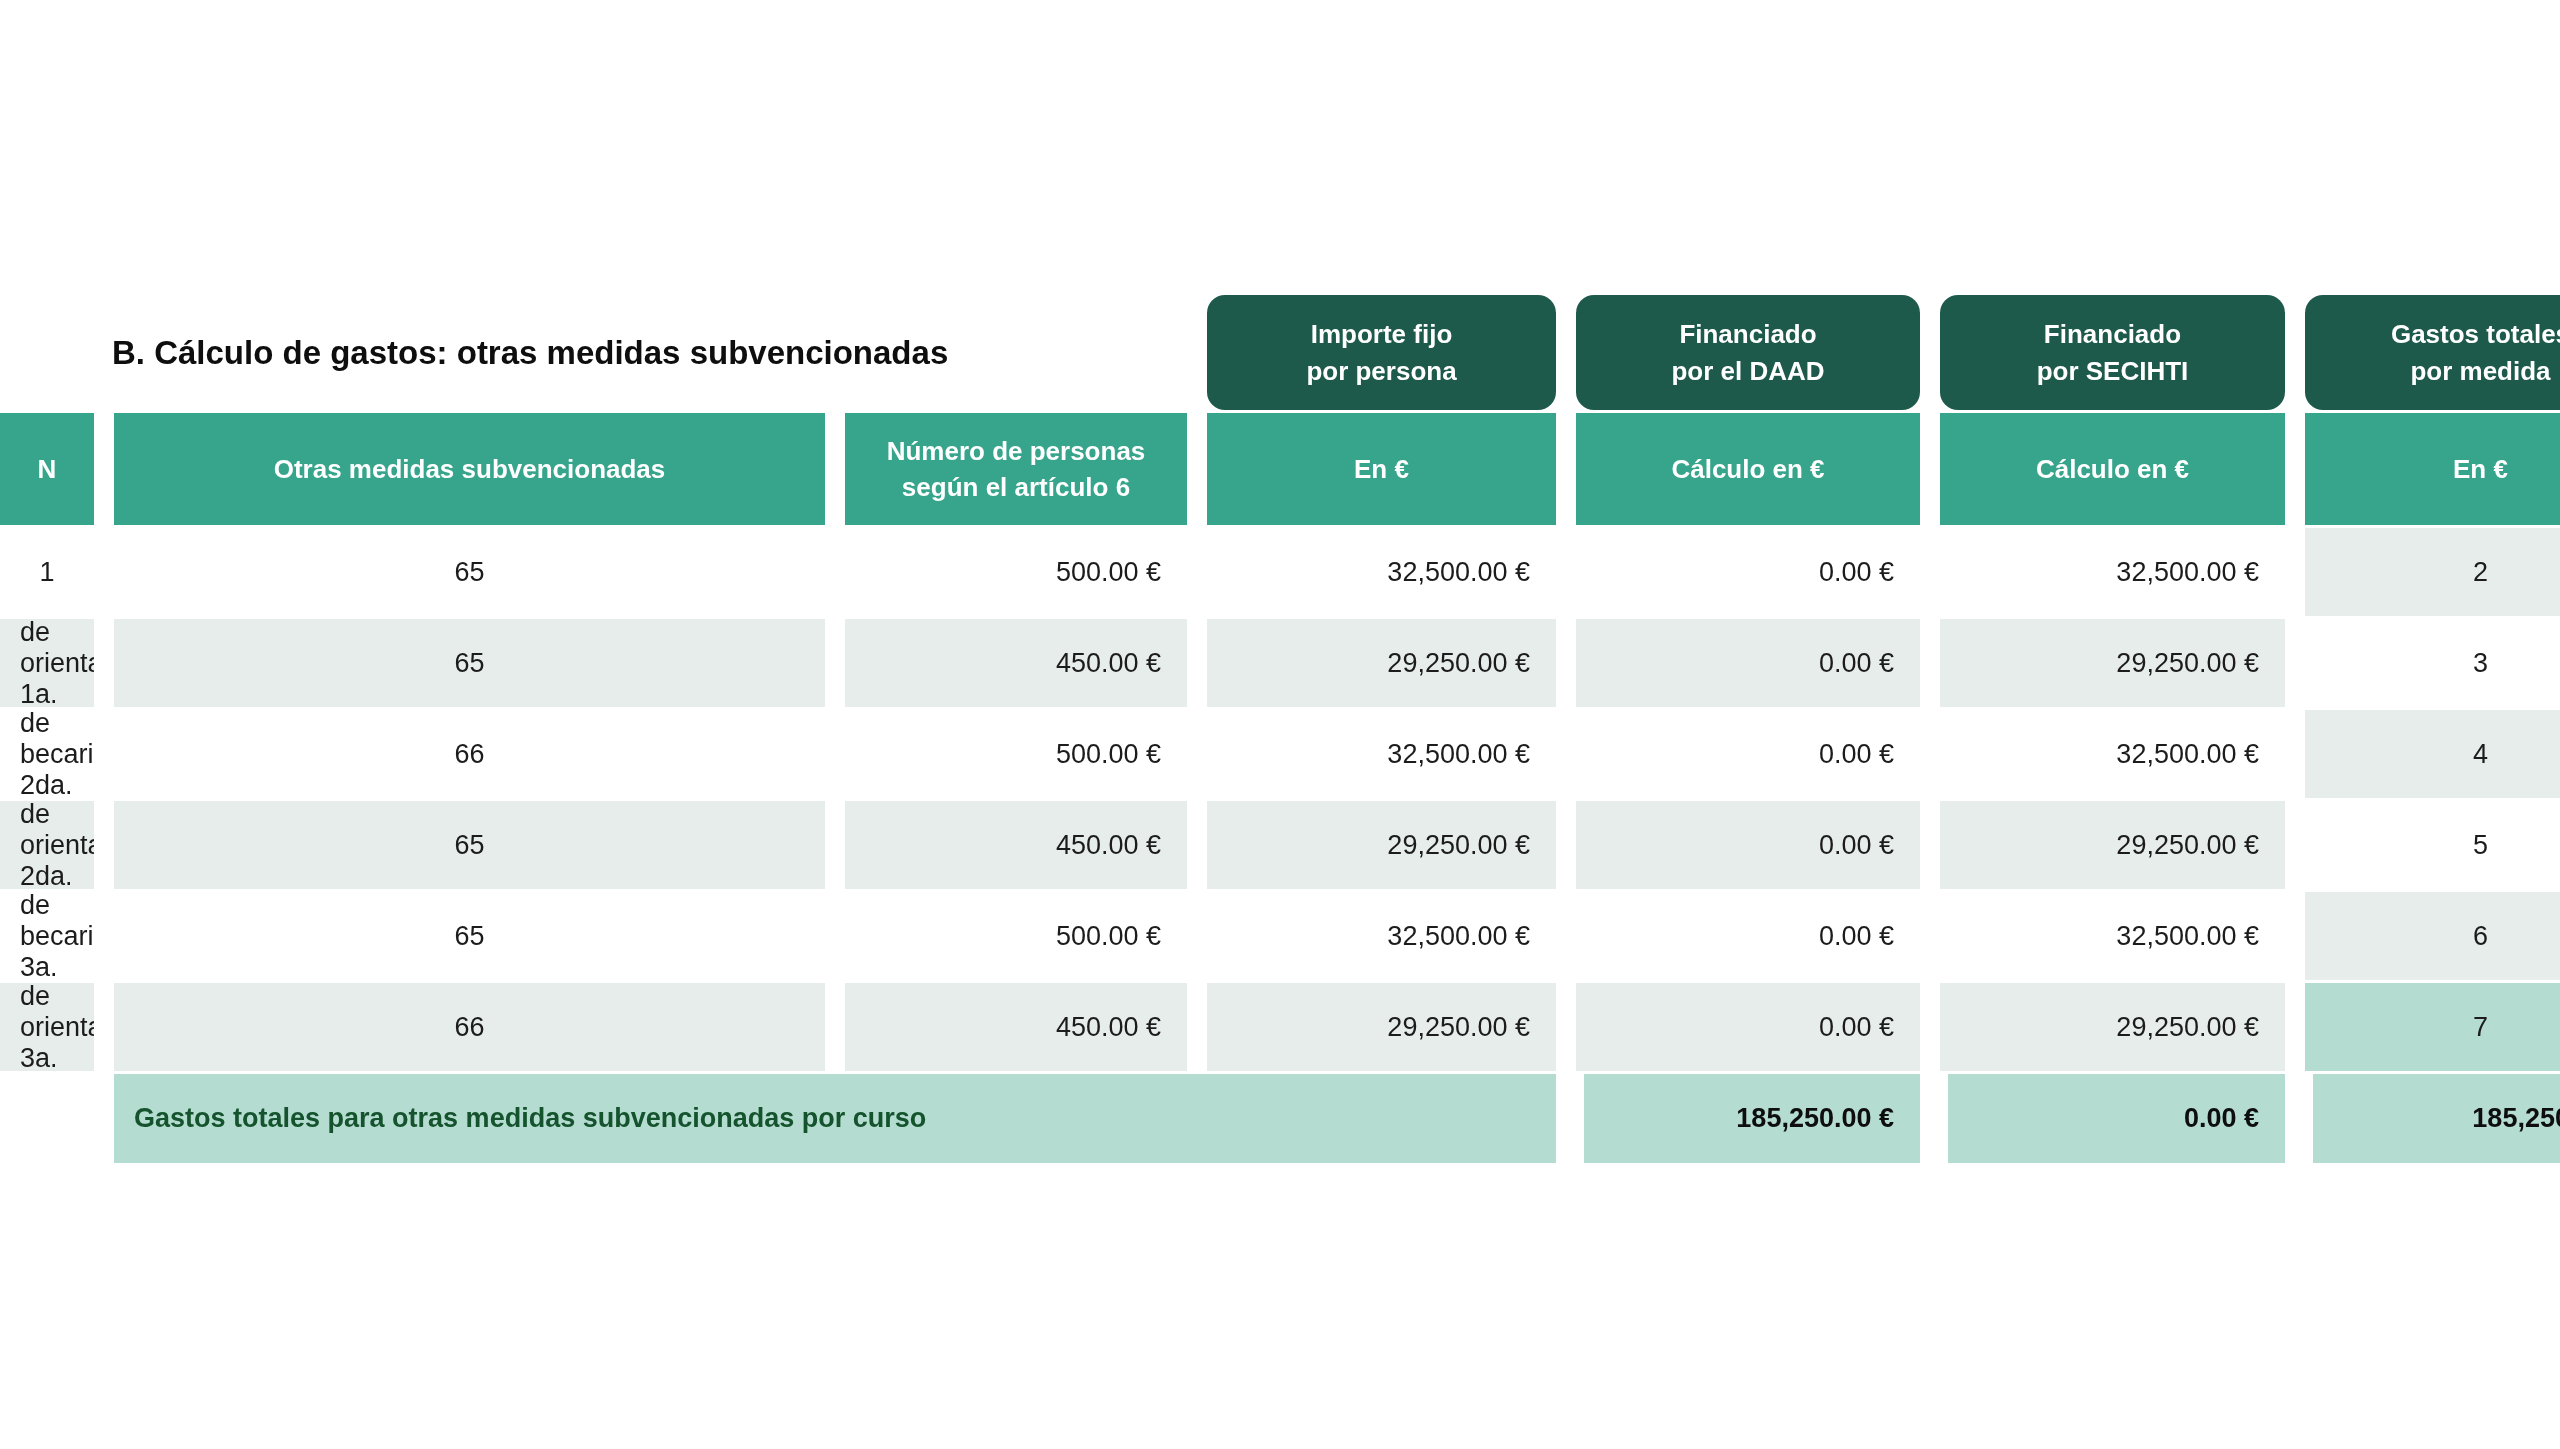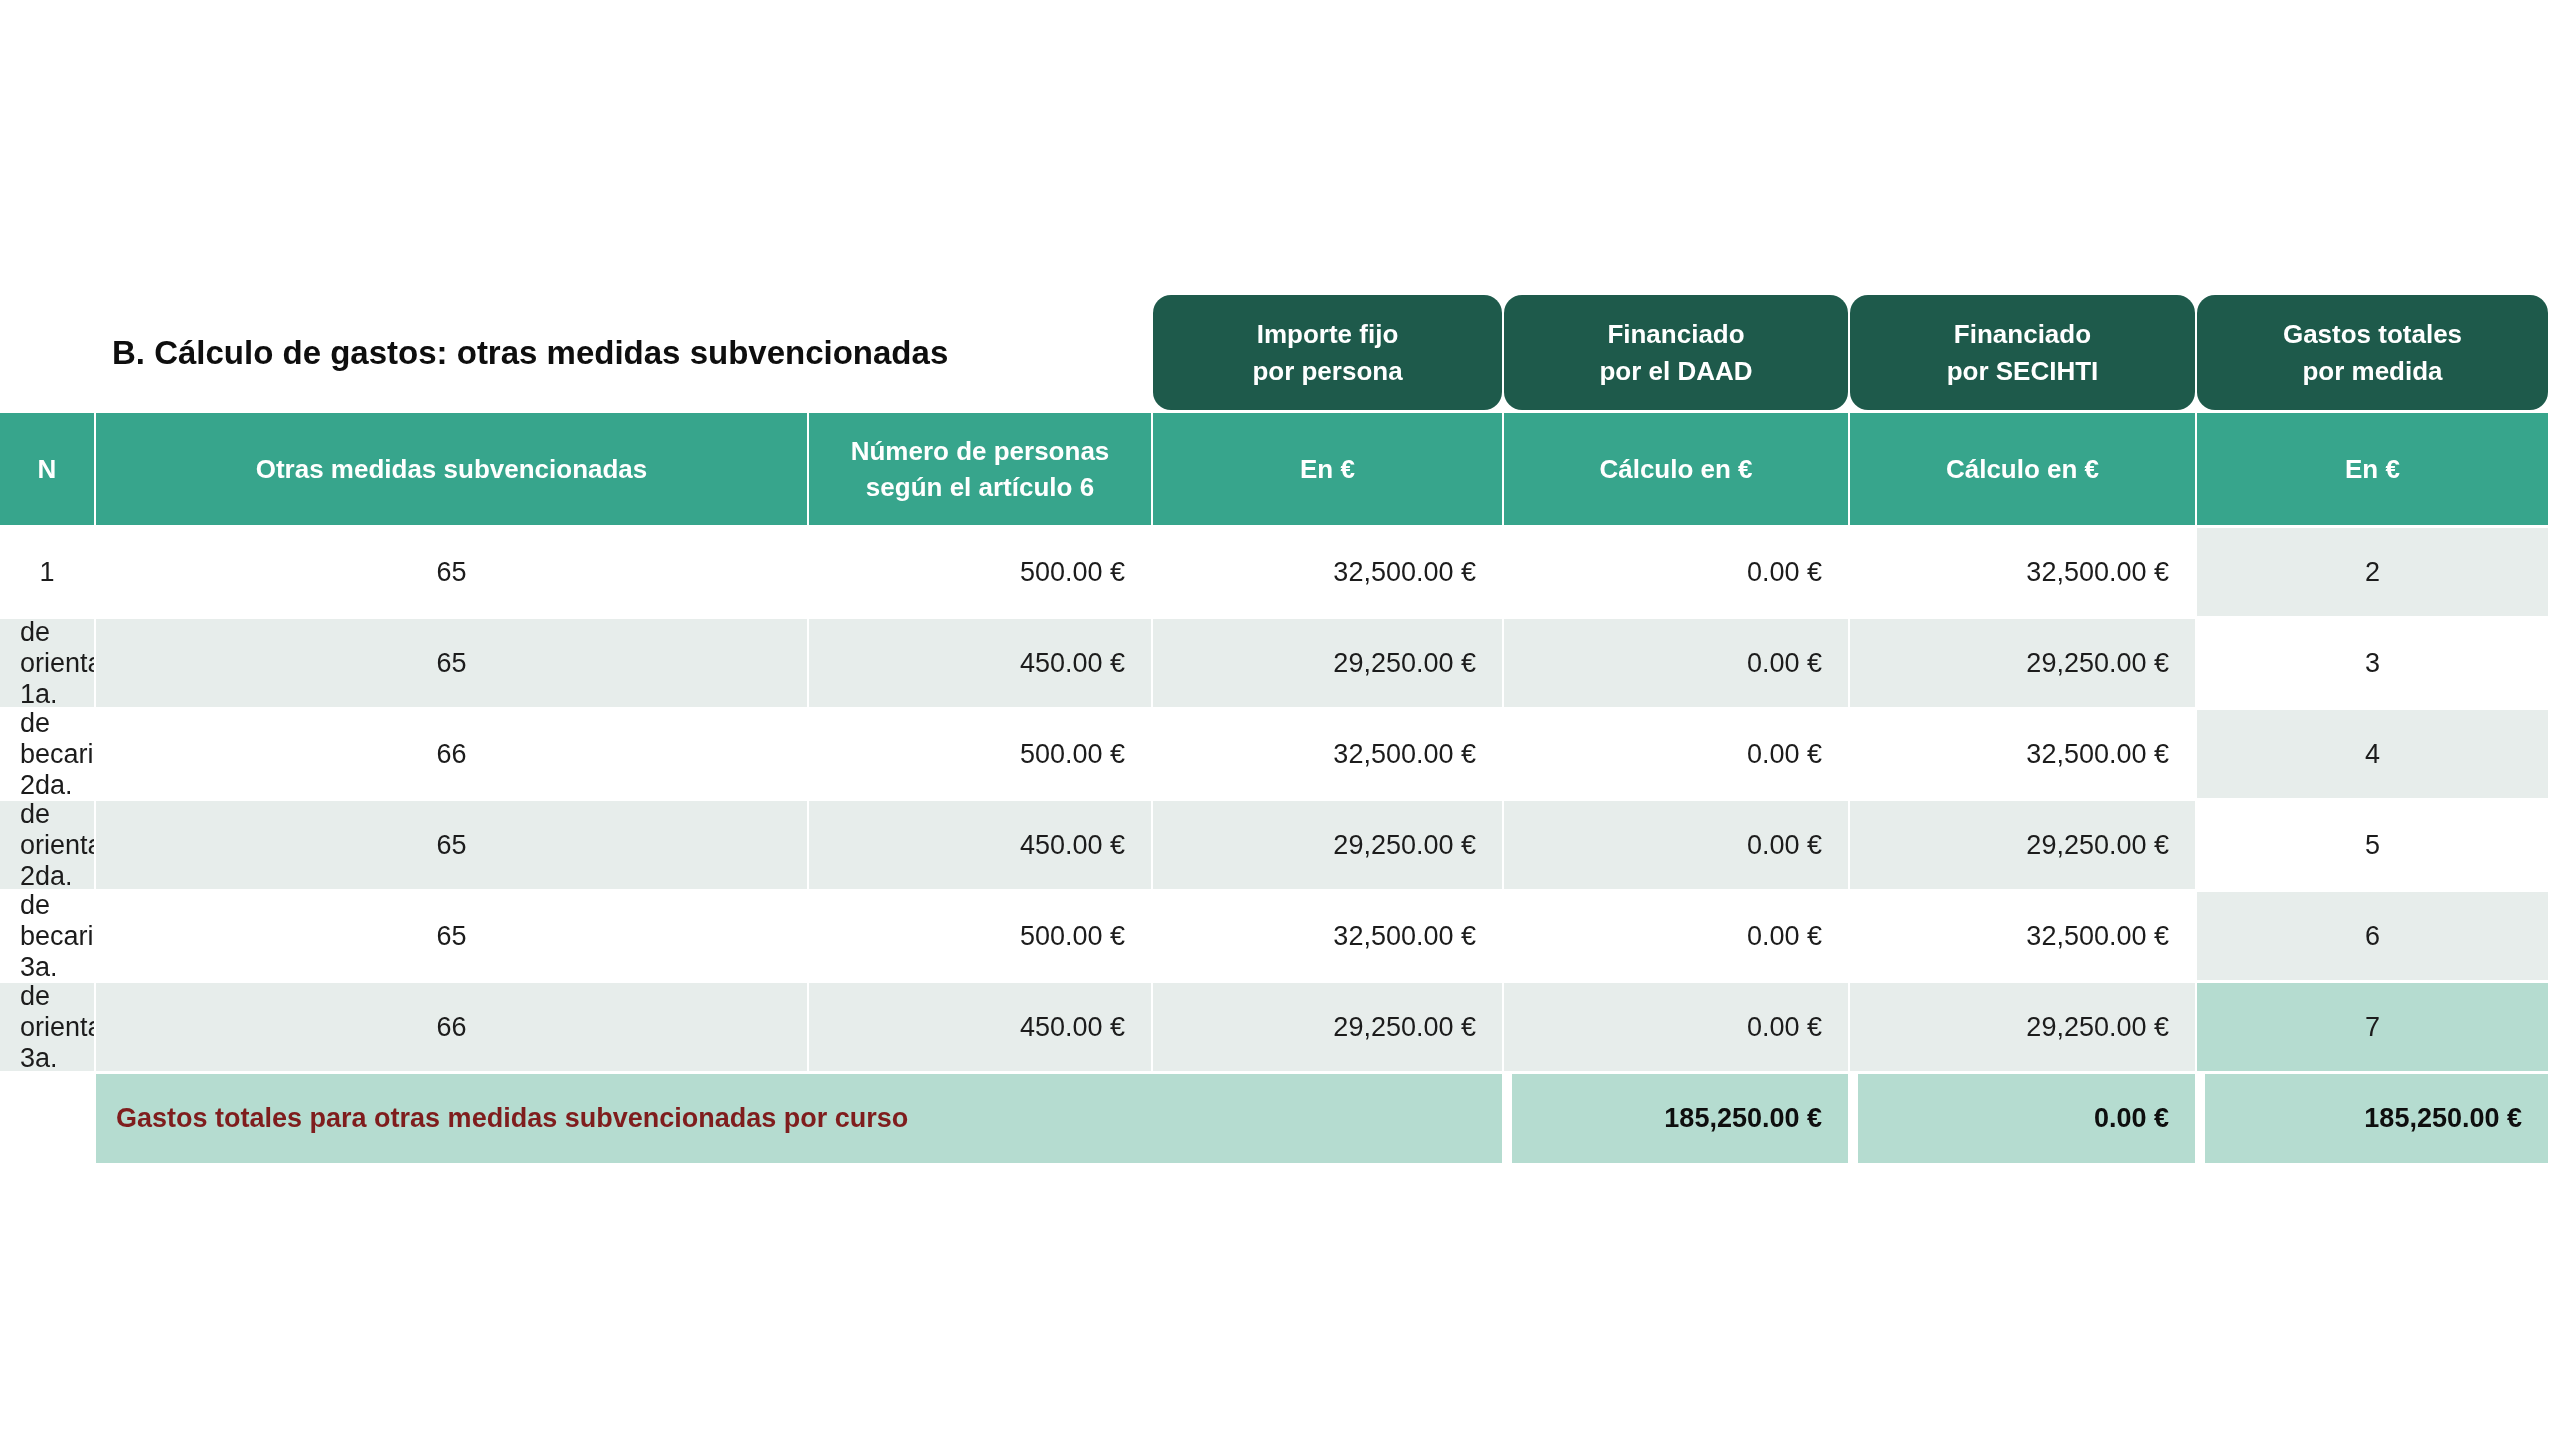--- a/index.html
+++ b/index.html
@@ -11,21 +11,21 @@
   }
   .page { position: relative; width: 2560px; height: 1449px; background: #ffffff; }
 
   .grid {
     position: absolute;
     left: 0; top: 295px;
     width: 2120px;
     display: grid;
     grid-template-columns: 94px 711px 342px 349px 344px 345px 351px;
     grid-template-rows: 115px 112px repeat(6, 88px) 89px;
-    gap: 3px 2px;
+    gap: 3px 20px;
     background: #ffffff;
   }
 
   .cell {
     display: flex;
     align-items: center;
     justify-content: center;
     overflow: hidden;
   }
 
@@ -71,21 +71,21 @@
   .bg-alt { background: var(--row-alt, #e7edeb); }
   .bg-total { background: var(--row-total, #b5dcd0); }
 
   .left  { justify-content: flex-start; padding-left: 20px; text-align: left; }
   .right { justify-content: flex-end; padding-right: 26px; text-align: right; }
   .center{ justify-content: center; text-align: center; }
 
   .total-label {
     grid-column: 2 / 5;
     font-weight: bold;
-    color: #7f1d1d;
+    color: #14532d;
   }
   .total-num { font-weight: bold; color: #0e0e0e; margin-left: 8px; }
 </style>
 </head>
 <body>
 
 <div class="page">
   <div class="grid">
 
     <div class="cell title-cell">B. Cálculo de gastos: otras medidas subvencionadas</div>

